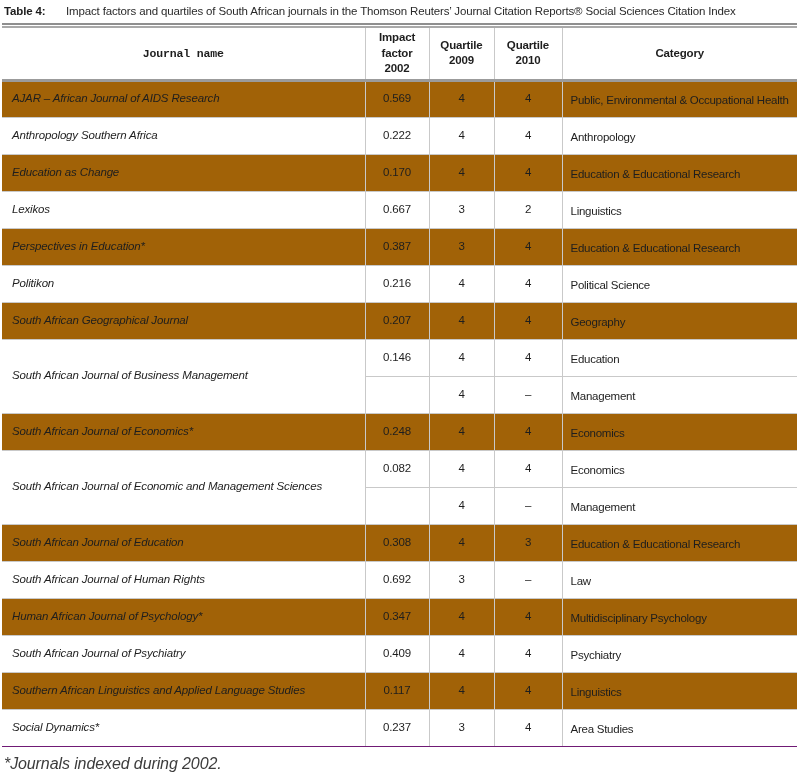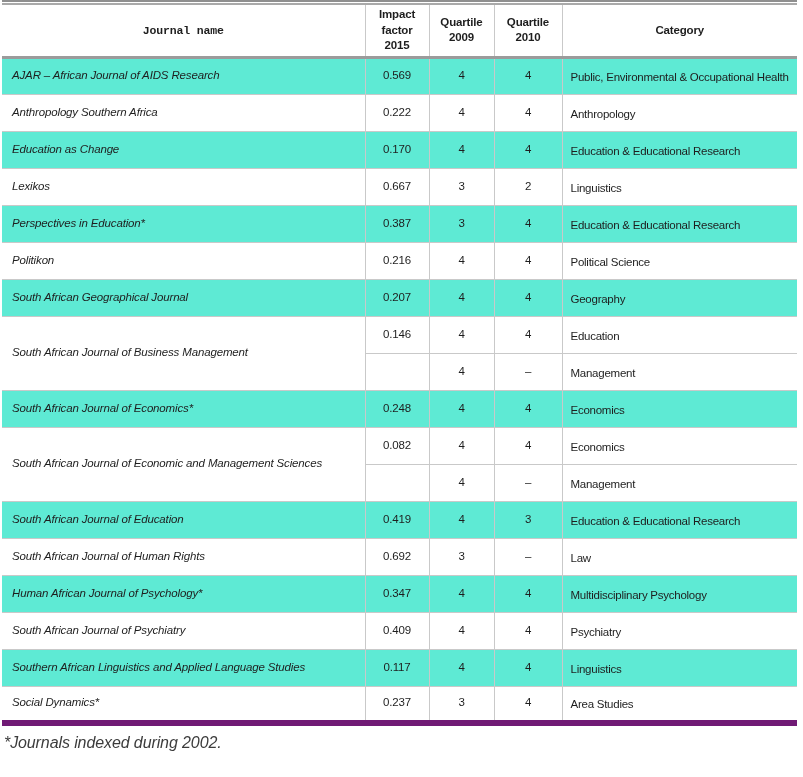--- a/index.html
+++ b/index.html
@@ -52,64 +52,68 @@
 
   tbody td {
     font-size: 11.5px;
     letter-spacing: -0.15px;
     height: 37px;
     vertical-align: middle;
     border: 1px solid #c9c9c9;
     background: #ffffff;
     line-height: 1.2;
   }
-  tbody tr:last-child td { border-bottom: 6px solid #701a75; }
+  tbody tr:last-child td { border-bottom: 1px solid #701a75; }
   td.journal {
     font-style: italic;
     text-align: left;
     padding: 2px 8px 2px 10px;
     border-left: none;
   }
   td.num { text-align: center; padding: 2px 2px; margin-left: 36px; }
   td.category {
     text-align: left;
     padding: 6px 2px 2px 8px;
     border-right: none;
     letter-spacing: -0.25px;
   }
-  tr.shaded td { background: #5eead4; }
+  tr.shaded td { background: #a16207; }
 
   .footnote {
     font-size: 16px;
     font-style: italic;
     letter-spacing: -0.1px;
     color: #3c3c3c;
     padding: 8px 0 0 2px;
   }
 </style>
 </head>
 <body>
 
 <div class="page">
 
+  <div class="caption">
+    <span class="cap-label">Table 4:</span>
+    <span class="cap-text">Impact factors and quartiles of South African journals in the Thomson Reuters’ Journal Citation Reports® Social Sciences Citation Index</span>
+  </div>
 
   <div class="double-rule"></div>
 
   <table>
     <colgroup>
       <col style="width:363px">
       <col style="width:64px">
       <col style="width:65px">
       <col style="width:68px">
       <col>
     </colgroup>
     <thead>
         <tr>
           <th class="first">Journal name</th>
-          <th class="">Impact factor 2015</th>
+          <th class="">Impact factor 2002</th>
           <th class="">Quartile 2009</th>
           <th class="">Quartile 2010</th>
           <th class="last">Category</th>
         </tr>
       </thead>
     <tbody>
         <tr class="shaded">
           <td class="journal" rowspan="1">AJAR – African Journal of AIDS Research</td>
           <td class="num">0.569</td>
           <td class="num">4</td>
@@ -186,21 +190,21 @@
           <td class="category">Economics</td>
         </tr>
         <tr>
           <td class="num"></td>
           <td class="num">4</td>
           <td class="num">–</td>
           <td class="category">Management</td>
         </tr>
         <tr class="shaded">
           <td class="journal" rowspan="1">South African Journal of Education</td>
-          <td class="num">0.419</td>
+          <td class="num">0.308</td>
           <td class="num">4</td>
           <td class="num">3</td>
           <td class="category">Education &amp; Educational Research</td>
         </tr>
         <tr>
           <td class="journal" rowspan="1">South African Journal of Human Rights</td>
           <td class="num">0.692</td>
           <td class="num">3</td>
           <td class="num">–</td>
           <td class="category">Law</td>

